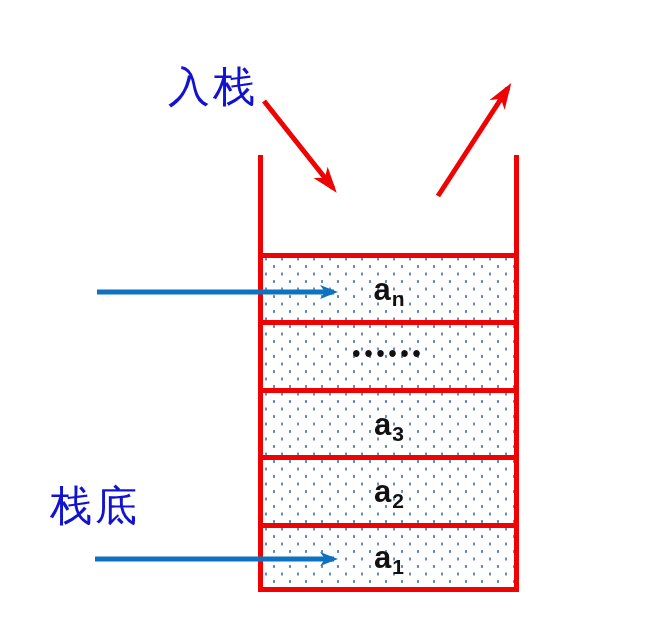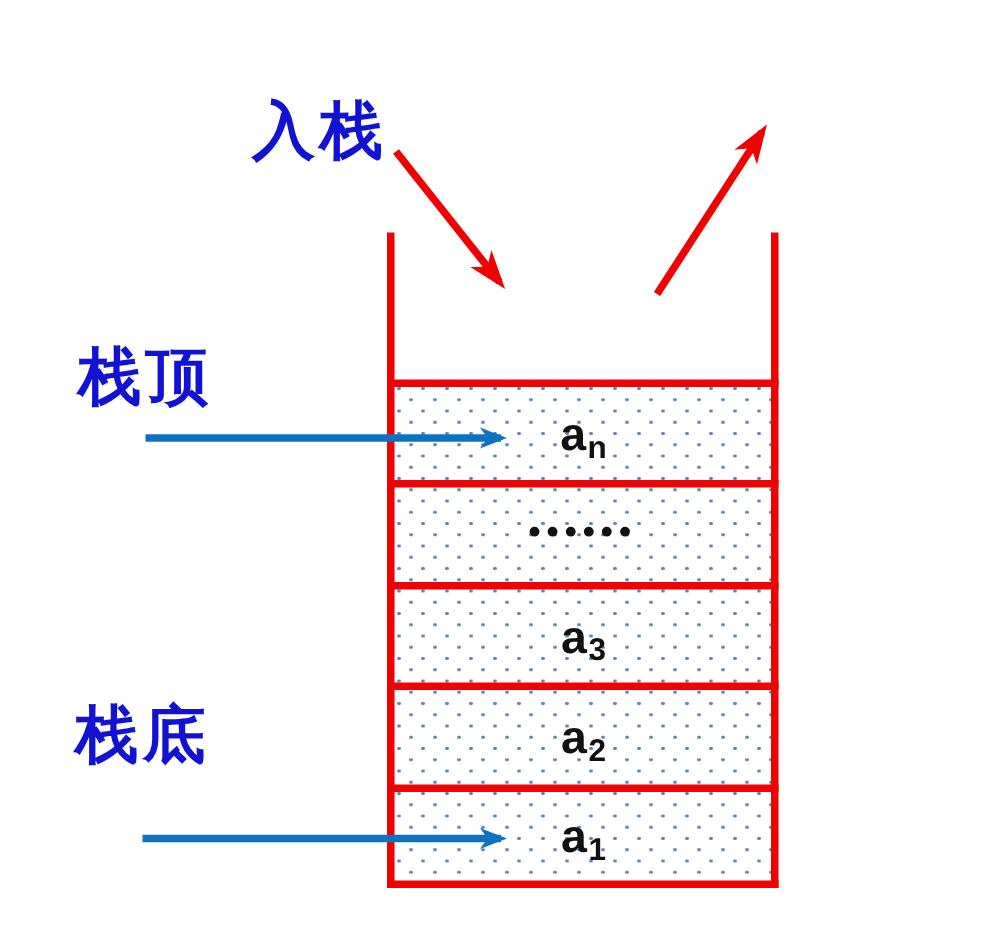--- a/index.html
+++ b/index.html
@@ -38,21 +38,21 @@
     color:var(--element-text);
     font-weight:bold;
   }
   .cell .main{font-size:31px;line-height:1;}
   .cell .sub{font-size:21px;line-height:1;position:relative;top:9px;left:1px;}
   .cell.dots-cell .main{font-size:23px;letter-spacing:4px;position:relative;top:-2px;}
   
   .zh{
     position:absolute;
     color:var(--label-blue);
-    font-size:42px;line-height:1;font-weight:bold;
+    font-size:42px;line-height:1;font-weight:normal;
     letter-spacing:3px;white-space:nowrap;
   }
   
   .arrows{position:absolute;left:0;top:0;pointer-events:none;}
   .arrow-red{stroke:var(--red);stroke-width:5;}
   .arrow-blue{stroke:var(--arrow-blue);stroke-width:5;}
   .head-red{fill:var(--red);}
   .head-blue{fill:var(--arrow-blue);}
 </style>
 </head>
@@ -86,22 +86,21 @@
   <div class="cell" style="top:460px;height:63px">
     <span class="main">a</span>
       <span class="sub">2</span>
   </div>
   <div class="cell" style="top:528px;height:59px">
     <span class="main">a</span>
       <span class="sub">1</span>
   </div>
 
   <div class="zh" style="left:168px;top:66px">入栈</div>
-  <div class="zh" style="left:52px;top:230px">栈顶</div>
-  <div class="zh" style="left:50px;top:469px">栈底</div>
+  <div class="zh" style="left:50px;top:485px">栈底</div>
 
   <svg class="arrows" width="657" height="618" viewBox="0 0 657 618">
     <defs>
       <marker id="head-red" markerUnits="userSpaceOnUse" markerWidth="26" markerHeight="22" refX="20" refY="11" orient="auto">
         <polygon class="head-red" points="0,2 26,11 0,20 7,11"></polygon>
       </marker>
       <marker id="head-blue" markerUnits="userSpaceOnUse" markerWidth="18" markerHeight="18" refX="14" refY="9" orient="auto">
         <polygon class="head-blue" points="0,2 18,9 0,16 5,9"></polygon>
       </marker>
     </defs>

